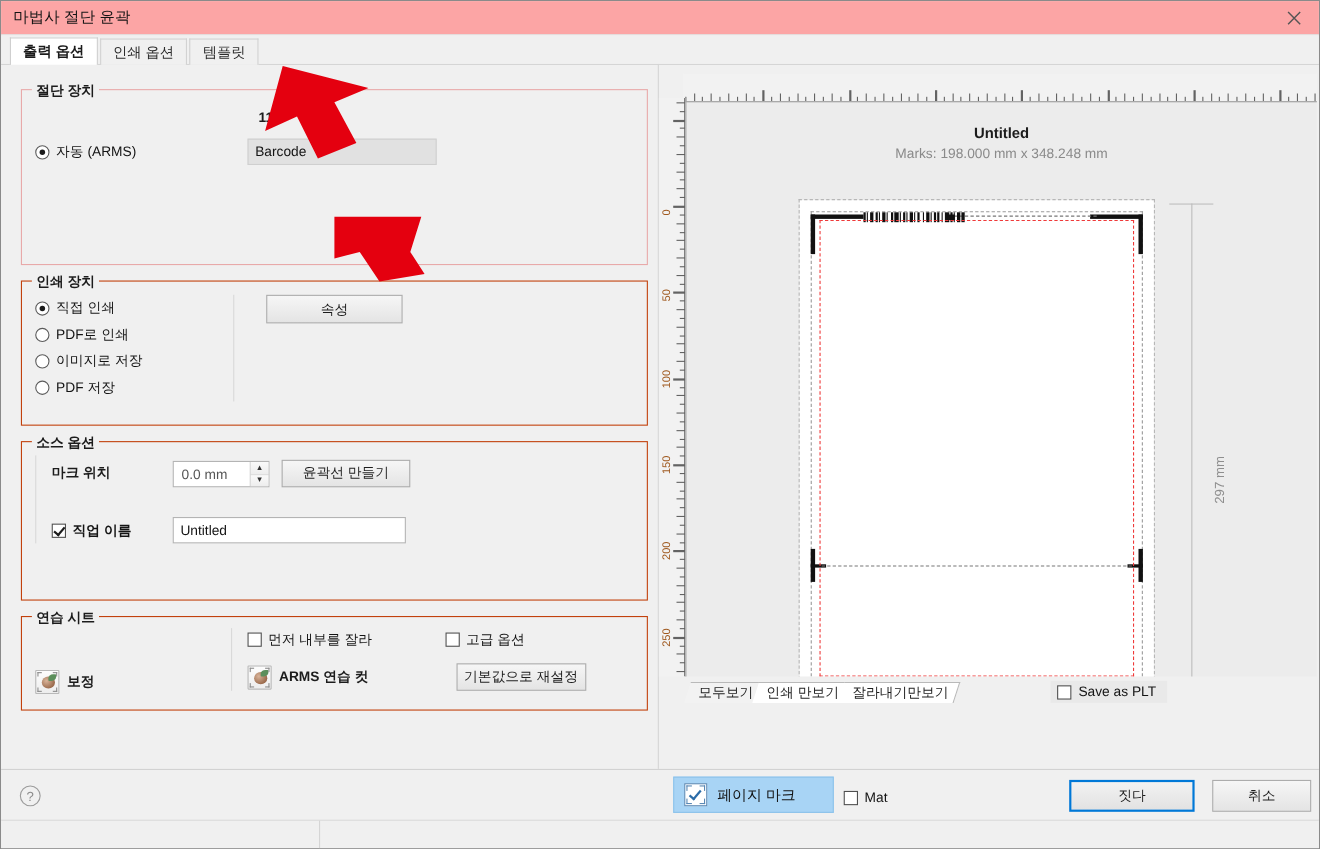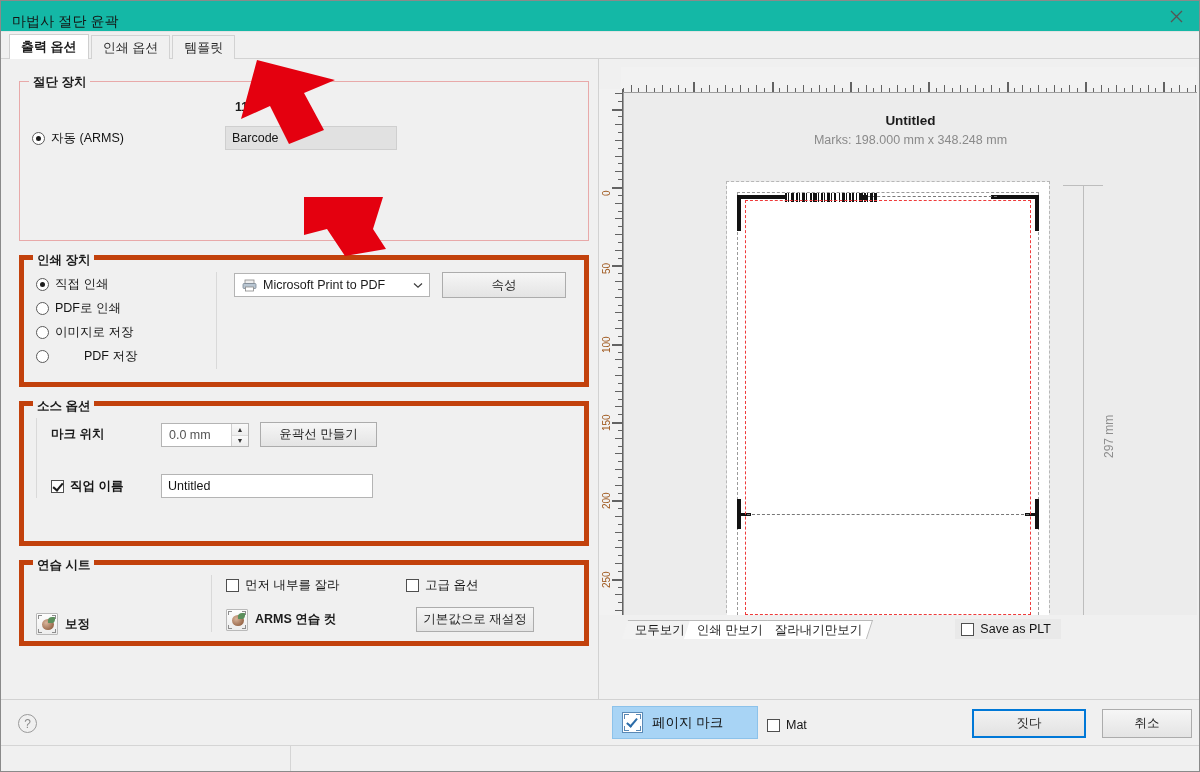--- a/index.html
+++ b/index.html
@@ -16,22 +16,22 @@
     position: relative;
     width: 1200px; height: 772px;
     background: #f0f0f0;
     border: 1px solid #8a8a8a;
     display: flex; flex-direction: column;
   }
 
   
   .titlebar {
     height: 31px; flex: 0 0 31px;
-    background: #14b8a6;
-    display: flex; align-items: flex-end;
+    background: #fca5a5;
+    display: flex; align-items: center;
     border-bottom: 1px solid #e3e3e3;
     position: relative;
   }
   .title-text {
     margin-left: 11px;
     font-size: 14px;
     color: #141414;
     letter-spacing: .1px;
   }
   .close-btn {
@@ -86,21 +86,21 @@
     width: 598px; flex: 0 0 598px;
     background: #f0f0f0;
     border-top: 1px solid #d2d2d2;
     border-right: 1px solid #d2d2d2;
     padding: 8px 9px 0 9px;
     position: relative;
   }
 
   
   .group {
-    border: 5px solid #c2410c;
+    border: 1px solid #c2410c;
     border-radius: 0;
     margin: 0 0 14px 9px;
     padding: 10px 12px 12px 12px;
     position: relative;
     background: transparent;
   }
   .group > .legend {
     position: absolute;
     top: -8px; left: 9px;
     background: #f0f0f0;
@@ -484,45 +484,30 @@
               <span class="rlabel">직접 인쇄</span>
             </div>
             <div class="radio" style="margin-top:7px;">
               <span class="dot"></span>
               <span class="rlabel">PDF로 인쇄</span>
             </div>
             <div class="radio" style="margin-top:7px;">
               <span class="dot"></span>
               <span class="rlabel">이미지로 저장</span>
             </div>
-            <div class="radio" style="margin-top:7px;gap:29px;">
+            <div class="radio" style="margin-top:7px;">
               <span class="dot"></span>
               <span class="rlabel">PDF 저장</span>
             </div>
           </div>
 
           <div class="vsep"></div>
 
           <div style="padding-left:17px;">
             <div class="row">
-              <div class="combo" style="width:196px;">
-                <span class="printicon">
-                  <svg width="15" height="13" viewBox="0 0 15 13">
-                    <rect x="3" y="1" width="9" height="3.5" fill="#eee" stroke="#888" stroke-width="0.8"></rect>
-                    <rect x="1" y="4.5" width="13" height="5" rx="1" fill="#b9c6d2" stroke="#7b8894" stroke-width="0.8"></rect>
-                    <rect x="3.5" y="8" width="8" height="4" fill="#fff" stroke="#888" stroke-width="0.8"></rect>
-                  </svg>
-                </span>
-                <span class="combo-label">Microsoft Print to PDF</span>
-                <span class="chev">
-                  <svg width="10" height="7" viewBox="0 0 10 7">
-                      <path d="M1 1.5 L5 5.2 L9 1.5" stroke="#3c3c3c" stroke-width="1.2" fill="none"></path>
-                    </svg>
-                </span>
-              </div>
               <div class="btn" style="margin-left:12px;width:124px;height:26px;">
                 <span>속성</span>
               </div>
             </div>
           </div>
         </div>
       </div>
 
       <div class="group" style="height:145px;">
         <div class="legend">소스 옵션</div>

